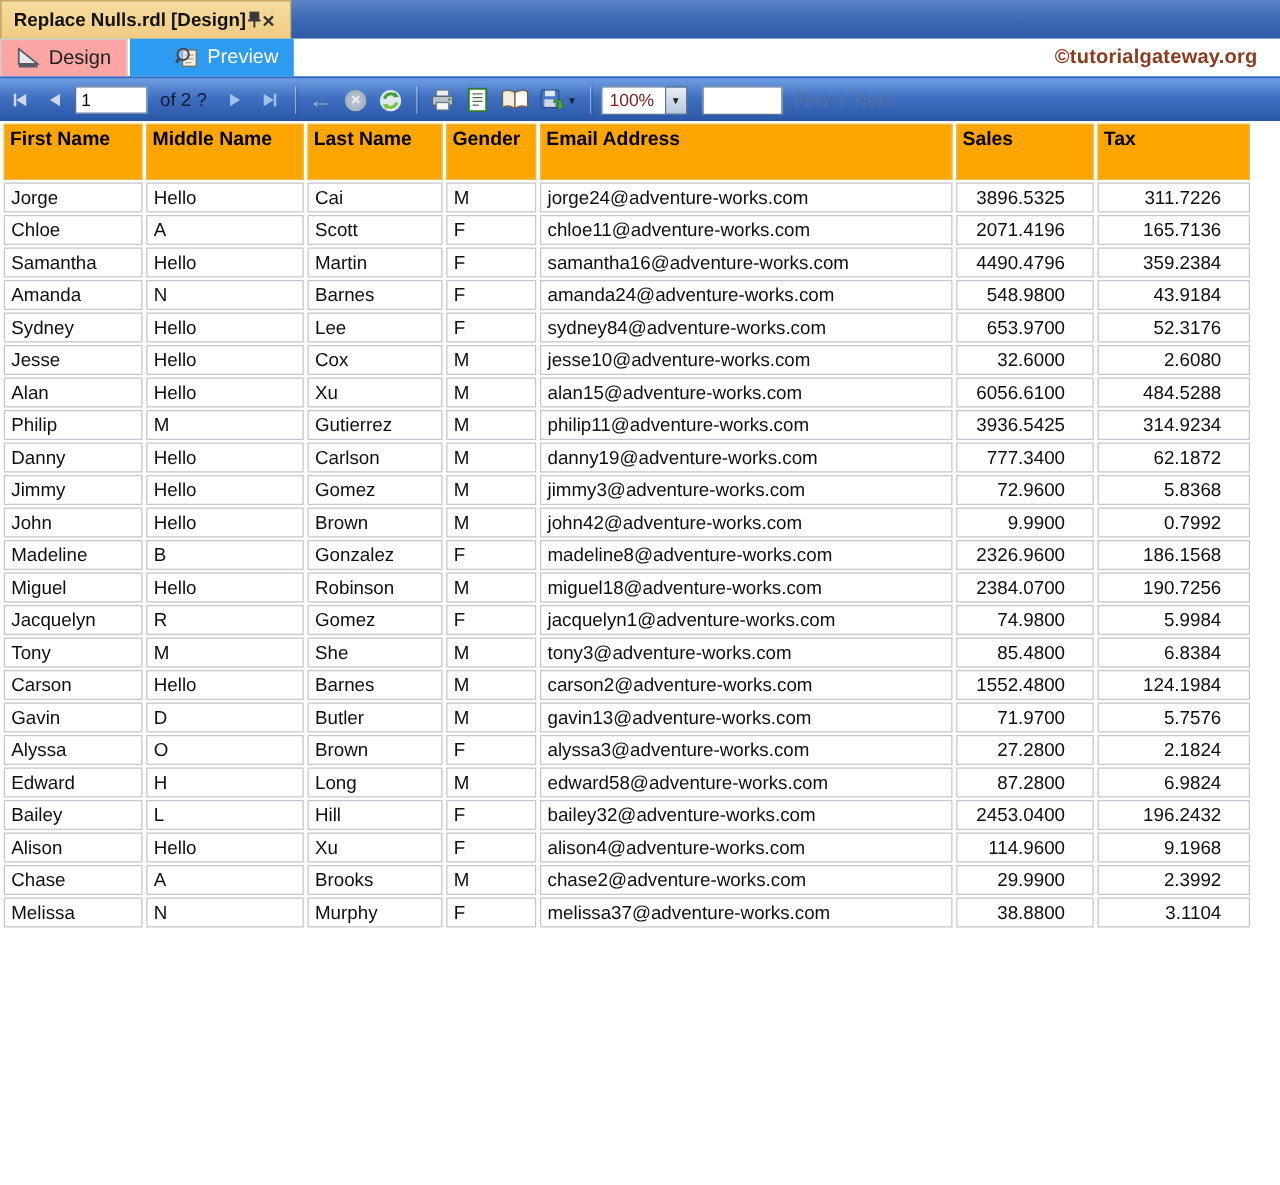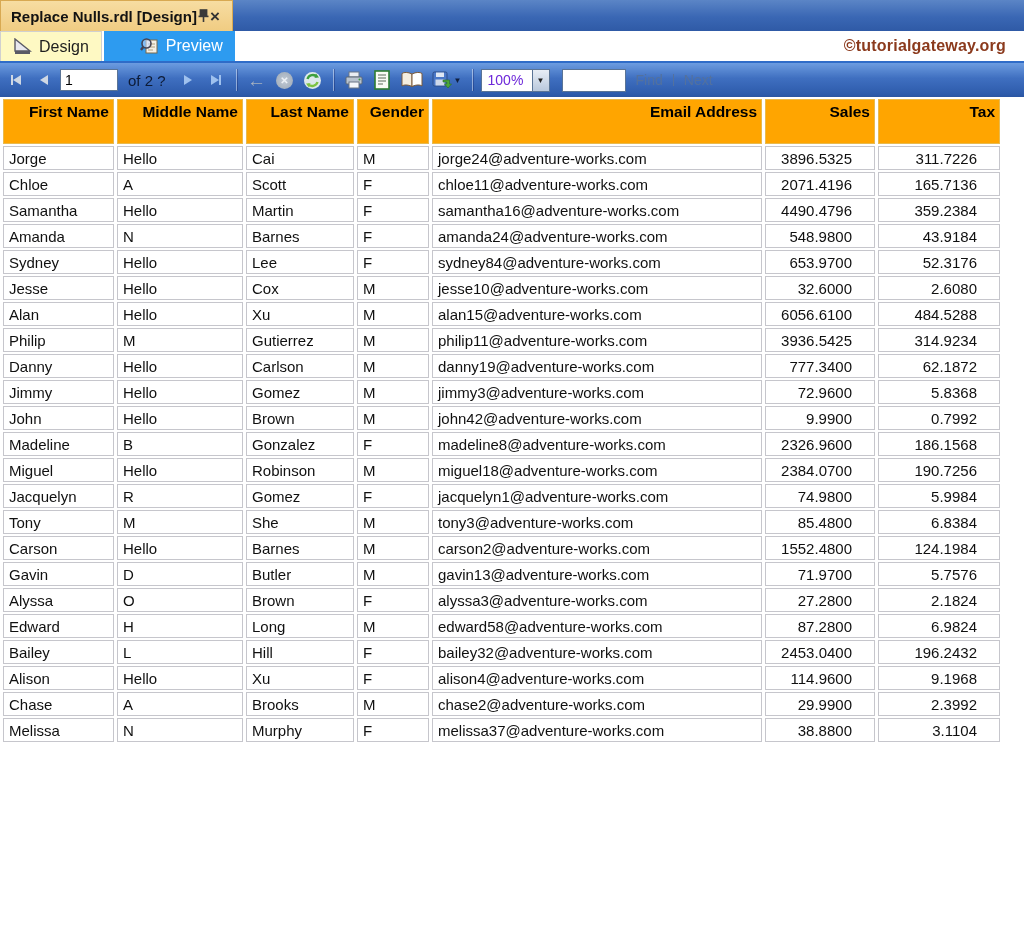--- a/index.html
+++ b/index.html
@@ -12,21 +12,21 @@
   .doc-tab { background: linear-gradient(#f7dda2, #f0cc82); border: 1px solid #d8a952; border-bottom: none;
     display: flex; align-items: center; padding: 0 12px 0 10px; }
   .doc-tab-title { font-weight: bold; font-size: 15px; color: #121212; white-space: nowrap; }
   .tab-glyph { color: #333; font-size: 14px; line-height: 1; cursor: pointer; }
   .pin svg { display: block; }
 
   
   .viewtabs { height: 32px; background: #ffffff; display: flex; align-items: stretch; position: relative;
     border-bottom: 2px solid #2f6cc8; }
   .vtab { display: flex; align-items: center; gap: 6px; padding: 0 12px; font-size: 16px; cursor: default; }
-  .vtab.design { background: #fef9c3; color: #1e1e1e; border: 1px solid #d0d0d0; border-bottom: none; }
+  .vtab.design { background: #fca5a5; color: #1e1e1e; border: 1px solid #d0d0d0; border-bottom: none; }
   .vtab.preview { background: #2d9bf0; color: #ffffff; margin-left: 2px; padding-left: 36px; }
   .branding { position: absolute; right: 18px; top: 0; height: 30px; display: flex; align-items: center;
     font-weight: bold; font-size: 16px; color: #8b3a1d; letter-spacing: 0.2px; }
 
   
   .toolbar { height: 34px; background: linear-gradient(#6c9ce0 0%, #3f6fc0 45%, #2e5cac 90%, #2a55a2);
     display: flex; align-items: center; padding: 0 4px; gap: 4px; }
   .tb-sep { width: 1px; height: 22px; background: rgba(255,255,255,0.45); box-shadow: 1px 0 0 rgba(0,0,60,0.25);
     margin: 0 4px; flex: 0 0 auto; }
   .tb-btn { display: flex; align-items: center; justify-content: center; width: 24px; height: 24px;
@@ -37,33 +37,33 @@
   .tri.on.right { border-left-color: #9fc1ee; }
   .bar { width: 2px; height: 10px; background: #cfd8e4; }
   .bar.on { background: #9fc1ee; }
   .page-input { width: 58px; height: 22px; border: 1px solid #5a7496; font-size: 14px; padding: 0 4px;
     font-family: "Liberation Sans", sans-serif; }
   .of-label { color: #0d1b36; font-size: 15px; margin: 0 6px; white-space: nowrap; }
   .arrow-back { color: #a7b2c0; font-size: 19px; font-weight: bold; line-height: 1; }
   .stop-circle { width: 17px; height: 17px; border-radius: 50%; background: radial-gradient(#c3ccd6, #9aa6b4);
     color: #eef2f6; font-size: 10px; display: flex; align-items: center; justify-content: center; font-weight: bold; }
   .zoom-box { display: flex; align-items: stretch; height: 23px; }
-  .zoom-value { background: #fff; border: 1px solid #5a7496; width: 52px; font-size: 14px; color: #6d28d9;
+  .zoom-value { background: #fff; border: 1px solid #5a7496; width: 52px; font-size: 14px; color: #7f1d1d;
     display: flex; align-items: center; padding-left: 6px; }
   .zoom-caret { width: 17px; background: linear-gradient(#e8eef6, #b9c8dc); border: 1px solid #5a7496; border-left: none;
     display: flex; align-items: center; justify-content: center; font-size: 8px; color: #222; }
   .find-input { width: 64px; height: 23px; border: 1px solid #5a7496; font-size: 13px; padding: 0 4px;
     font-family: "Liberation Sans", sans-serif; }
   .find-link { color: #53719e; font-size: 14px; margin: 0 6px; }
   .find-div { width: 1px; height: 12px; background: #53719e; }
 
   
   .report { background: #ffffff; }
   table.rpt { border-collapse: separate; border-spacing: 3px 2px; table-layout: fixed; width: 1000px; }
-  table.rpt th { background: #FFA500; color: #000; font-weight: bold; font-size: 15.5px; text-align: right;
+  table.rpt th { background: #FFA500; color: #000; font-weight: bold; font-size: 15.5px; text-align: left;
     vertical-align: top; padding: 3px 4px; height: 45px; border: 1px solid #e8ba4e; }
   table.rpt td { border: 1px solid #c6c6cc; font-size: 15px; color: #101010; padding: 2px 5px; height: 24px;
     white-space: nowrap; overflow: hidden; vertical-align: middle; }
   table.rpt td.num { text-align: right; padding-right: 22px; }
 
   svg { display: block; }
 </style>
 </head>
 <body>
 

